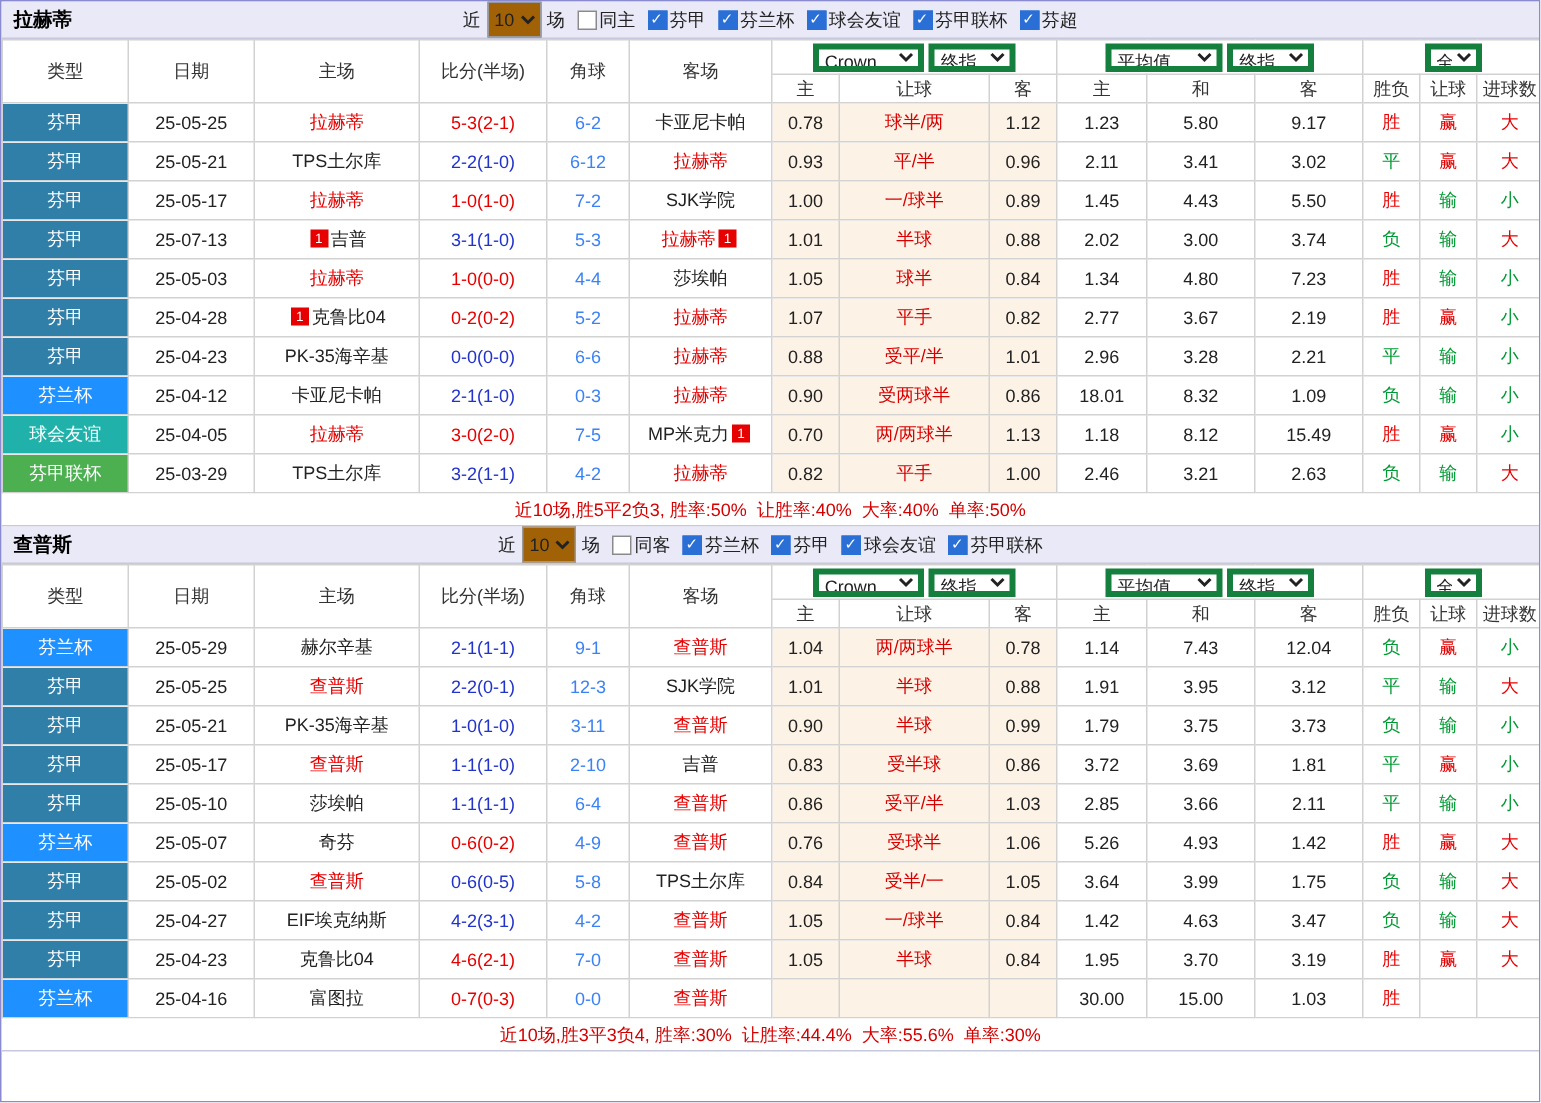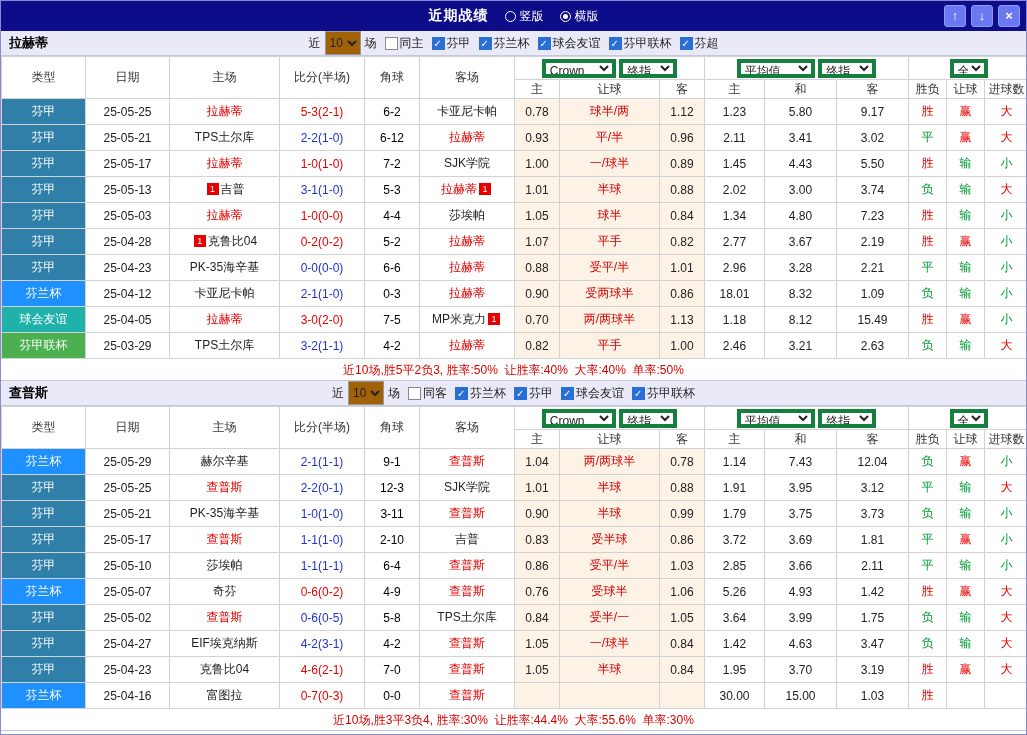--- a/index.html
+++ b/index.html
@@ -56,54 +56,36 @@
   td.type { color:#fff; }
   .teamcell { padding:0 2px; }
   .team { color:var(--c-team,#222222); }
   .team.focus { color:var(--c-focus,#e60000); }
   .card {
     display:inline-block; width:12px; height:12px; background:#e60000; color:#fff;
     font-size:9px; line-height:12px; text-align:center; margin:0 2px; vertical-align:1px;
   }
   td.score.sw { color:var(--c-score-win,#e60000); }
   td.score.sl { color:var(--c-score-lose,#2233cc); }
-  td.corners { color:#000000; }
+  td.corners { color:#3b82f6; }
   td.oddsbg { background:var(--c-oddsbg,#fdf2e6); }
   td.handicap { color:var(--c-handicap,#d80000); }
   td.res.pos { color:var(--c-pos,#e60000); }
   td.res.neg { color:var(--c-neg,#009933); }
 
   .summary {
     height:22px; line-height:22px; text-align:center; font-size:12px;
     color:#d40000; border-bottom:1px solid #c8c8dd; white-space:pre; background:#fff;
   }
 </style>
 </head>
 <body>
 
 <div class="wrap">
 
-  <div class="titlebar">
-    <div class="title-group">
-      <span class="page-title">近期战绩</span>
-      <span class="radio">
-        <span class="radio-circle"></span>
-        <span>竖版</span>
-      </span>
-      <span class="radio">
-        <span class="radio-circle checked"></span>
-        <span>横版</span>
-      </span>
-    </div>
-    <div class="win-buttons">
-      <div class="win-btn">↑</div>
-      <div class="win-btn">↓</div>
-      <div class="win-btn">×</div>
-    </div>
-  </div>
 
   <div class="section">
     <div class="section-bar">
       <span class="team-name">拉赫蒂</span>
       <div class="filters">
           <span class="flabel">近</span>
           <select class="fsel"><option>10</option></select>
           <span class="flabel">场</span>
           <label class="cbwrap">
             <span class="cb"></span>
@@ -228,21 +210,21 @@
             <td class="odds oddsbg">0.89</td>
             <td class="avg">1.45</td>
             <td class="avg">4.43</td>
             <td class="avg">5.50</td>
             <td class="res pos">胜</td>
             <td class="res neg">输</td>
             <td class="res neg">小</td>
           </tr>
           <tr class="row">
             <td class="type" style="background: rgb(47, 127, 168);">芬甲</td>
-            <td class="date">25-05-13</td>
+            <td class="date">25-07-13</td>
             <td class="teamcell"><span class="card">1</span><span class="team">吉普</span></td>
             <td class="score sl">3-1(1-0)</td>
             <td class="corners">5-3</td>
             <td class="teamcell"><span class="team focus">拉赫蒂</span><span class="card">1</span></td>
             <td class="odds oddsbg">1.01</td>
             <td class="handicap oddsbg">半球</td>
             <td class="odds oddsbg">0.88</td>
             <td class="avg">2.02</td>
             <td class="avg">3.00</td>
             <td class="avg">3.74</td>

